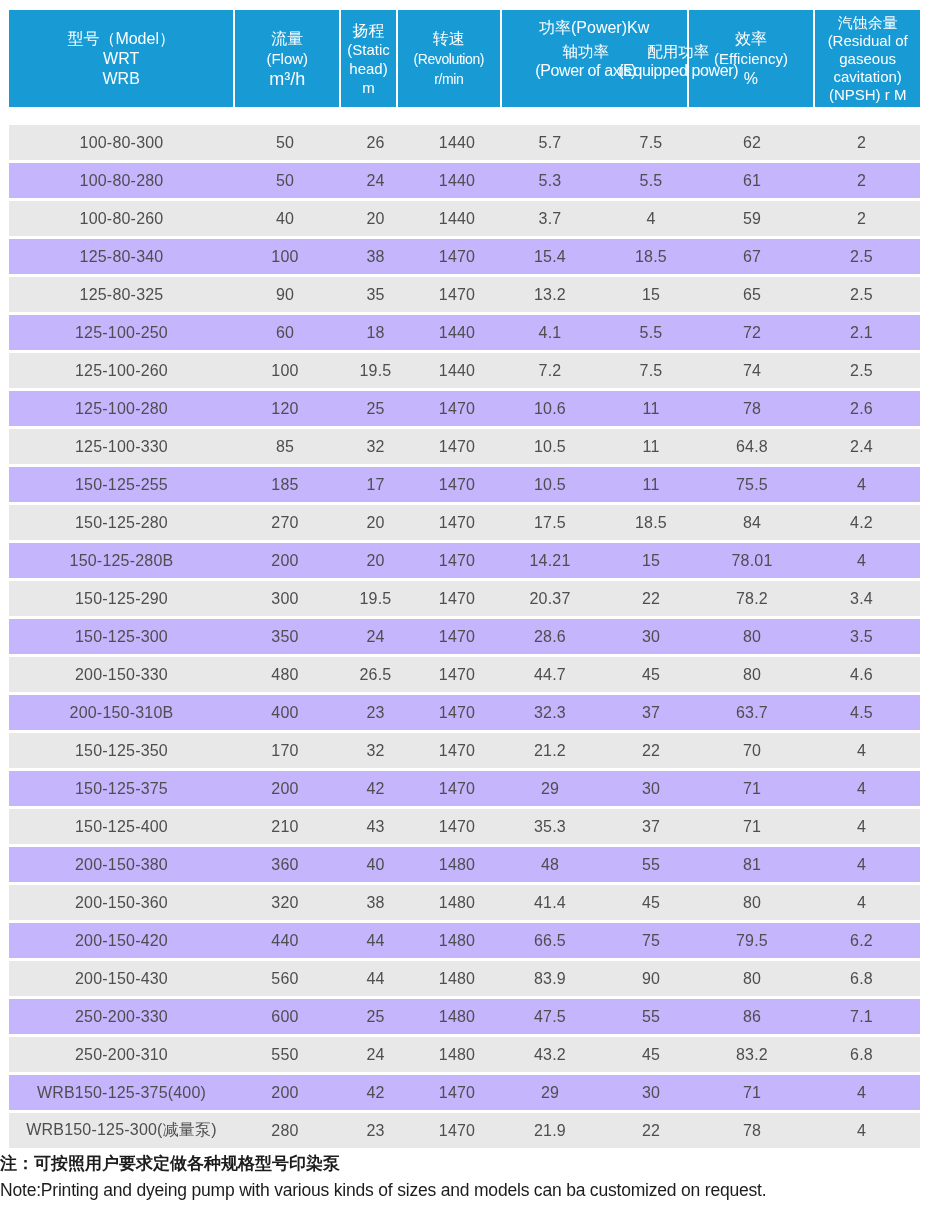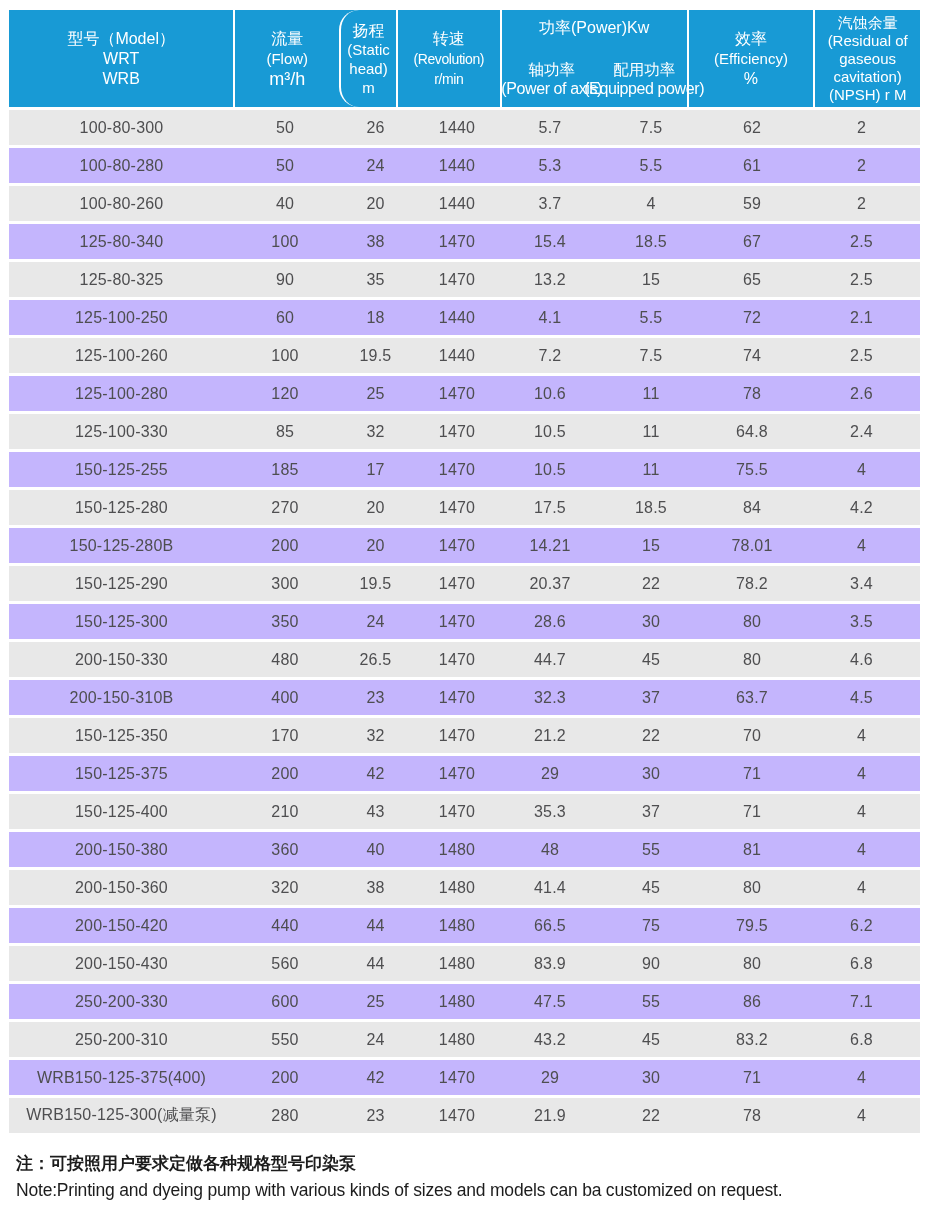--- a/index.html
+++ b/index.html
@@ -31,56 +31,56 @@
   }
   .th {
     display: flex; flex-direction: column;
     justify-content: center; align-items: center;
     line-height: 20px; font-size: 16px;
   }
   .th + .th { border-left: 2px solid #fff; }
   .th span { display: block; white-space: nowrap; }
   .w-model { width: 225px; }
   .w-flow  { width: 106px; }
-  .w-head  { width: 57px;  line-height: 19px; border-radius: 20px; }
+  .w-head  { width: 57px;  line-height: 19px; }
   .w-rev   { width: 104px; }
   .w-power { width: 187px; }
   .w-eff   { width: 127px; }
   .w-npsh  { width: 107px; font-size: 15px; line-height: 18px; }
   .en { font-size: 15px; }
   .unit-big { font-size: 18px; }
   .w-rev .en { font-size: 14px; letter-spacing: -0.4px; }
 
   .w-power { justify-content: flex-start; padding-top: 7px; }
   .group-title { font-size: 16px; line-height: 22px; }
-  .group-subs { display: flex; width: 100%; margin-top: 20px; }
+  .group-subs { display: flex; width: 100%; margin-top: 2px; padding-left: 34px; }
   .sub { display: flex; flex-direction: column; align-items: center; }
   .sub-axis { width: 100px; }
   .sub-equipped { width: 85px; align-items: center; }
   .sub .zh { font-size: 15.5px; line-height: 22px; }
   .sub .en-small { font-size: 16px; letter-spacing: -0.4px; line-height: 16px; }
 
   
-  .tbody { margin-top: 3px; }
+  .tbody { margin-top: 18px; }
   .tr {
     display: grid;
     grid-template-columns: 225px 102px 79px 84px 102px 100px 102px 117px;
     height: 35px;
     margin-bottom: 3px;
     align-items: center;
     text-align: center;
     font-size: 16px;
     color: var(--body-text);
     letter-spacing: 0.2px;
   }
   .tr.gray { background: var(--row-alt); }
   .tr.white { background: #c4b5fd; }
 
   
-  .note { position: absolute; left: 16px; top: 1150px; color: var(--note-text); width: 930px; }
+  .note { position: absolute; left: 0; top: 1150px; color: var(--note-text); width: 930px; }
   .note-zh { font-size: 17px; font-weight: bold; line-height: 27px; }
   .note-en { font-size: 17.5px; line-height: 27px; letter-spacing: -0.2px; }
 </style>
 </head>
 <body>
 
 <div class="page">
 
   <div class="spec-table">
 

